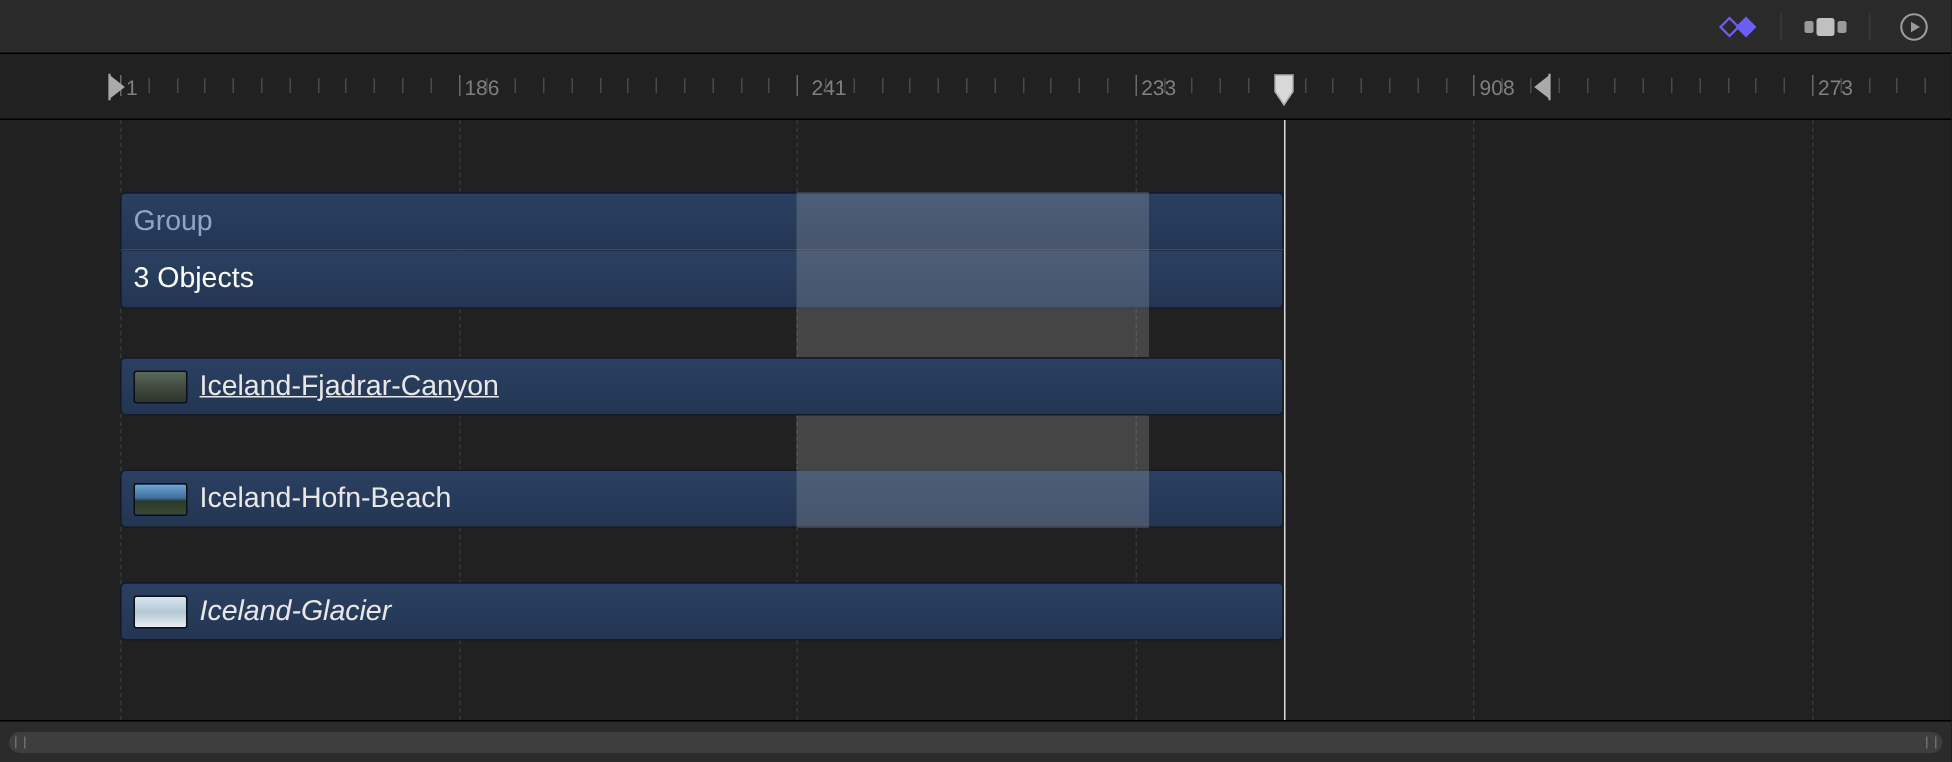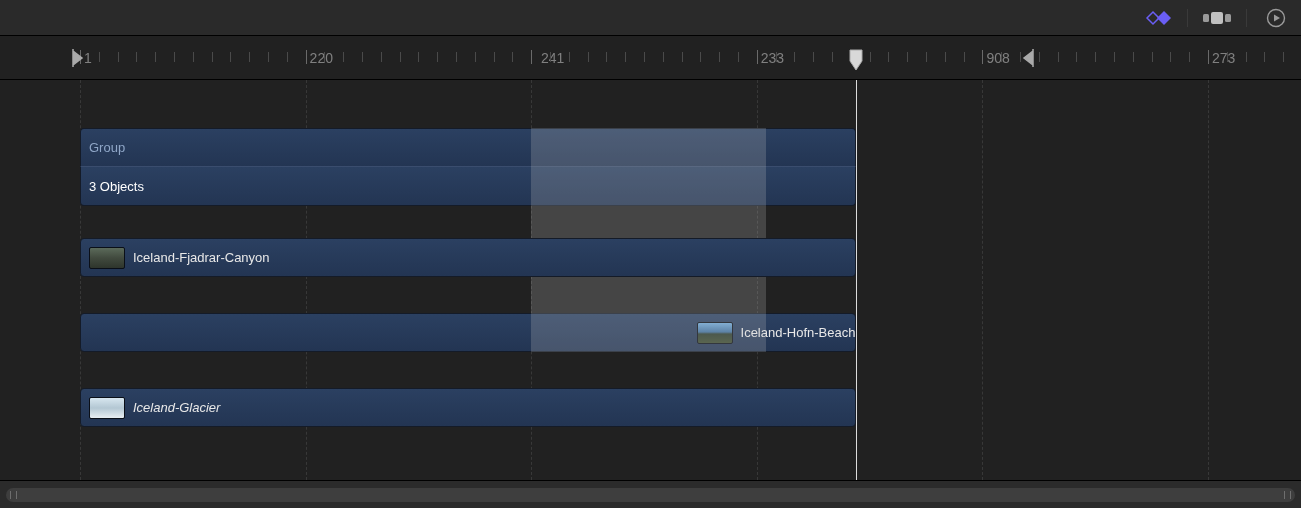--- a/index.html
+++ b/index.html
@@ -99,21 +99,21 @@
 
     .group-header-clip, .group-sub-clip, .clip {
       position: absolute;
       height: 39px;
       background: linear-gradient(#2b4061, #233553);
       border: 1px solid #141b28;
       border-radius: 4px;
       display: flex;
       align-items: center;
       padding-left: 8px;
-      font-size: 13px;
+      font-size: 19px;
       color: #cfd6e6;
       cursor: pointer;
       overflow: hidden;
     }
     .group-header-clip {
       border-bottom-left-radius: 0;
       border-bottom-right-radius: 0;
       border-bottom: 1px solid #3a4d6e;
       color: #8fa6c7;
     }
@@ -224,21 +224,21 @@
       <div class="tick minor" style="left: 136.4px;"></div>
       <div class="tick minor" style="left: 155.2px;"></div>
       <div class="tick minor" style="left: 174px;"></div>
       <div class="tick minor" style="left: 192.8px;"></div>
       <div class="tick minor" style="left: 211.6px;"></div>
       <div class="tick minor" style="left: 230.4px;"></div>
       <div class="tick minor" style="left: 249.2px;"></div>
       <div class="tick minor" style="left: 268px;"></div>
       <div class="tick minor" style="left: 286.8px;"></div>
       <div class="tick major" style="left: 305.6px;"></div>
-      <div class="tick-label" style="left: 309.6px;">220</div>
+      <div class="tick-label" style="left: 309.6px;">186</div>
       <div class="tick minor" style="left: 324.4px;"></div>
       <div class="tick minor" style="left: 343.2px;"></div>
       <div class="tick minor" style="left: 362px;"></div>
       <div class="tick minor" style="left: 380.8px;"></div>
       <div class="tick minor" style="left: 399.6px;"></div>
       <div class="tick minor" style="left: 418.4px;"></div>
       <div class="tick minor" style="left: 437.2px;"></div>
       <div class="tick minor" style="left: 456px;"></div>
       <div class="tick minor" style="left: 474.8px;"></div>
       <div class="tick minor" style="left: 493.6px;"></div>
@@ -316,25 +316,25 @@
       <div class="gline" style="left: 1208px;"></div>
     </div>
   <div class="playhead-line" id="playhead-line" style="left: 856.44px;"></div>
   <div class="tracks" id="tracks">
       <div class="group-header-clip" style="left: 80px; top: 48px; width: 776.44px;">
         <span>Group</span>
       </div>
       <div class="group-sub-clip" style="left: 80px; top: 87px; width: 776.44px; text-align: center;">
         <span>3 Objects</span>
       </div>
-      <div class="clip" style="left: 80px; width: 776.44px; top: 158px;">
+      <div class="clip" style="left: 80px; width: 776.44px; top: 158px; text-decoration: underline;">
         <div class="thumb canyon"></div>
         <span>Iceland-Fjadrar-Canyon</span>
       </div>
-      <div class="clip" style="left: 80px; width: 776.44px; top: 233px; justify-content: flex-end;">
+      <div class="clip" style="left: 80px; width: 776.44px; top: 233px;">
         <div class="thumb beach"></div>
         <span>Iceland-Hofn-Beach</span>
       </div>
       <div class="clip" style="left: 80px; width: 776.44px; top: 308px; font-style: italic;">
         <div class="thumb glacier"></div>
         <span>Iceland-Glacier</span>
       </div>
       <div class="sel-overlay" style="left: 531.2px; width: 235px; top: 48px; height: 110px;"></div>
       <div class="sel-overlay" style="left: 531.2px; width: 235px; top: 197px; height: 75px;"></div>
     </div>

